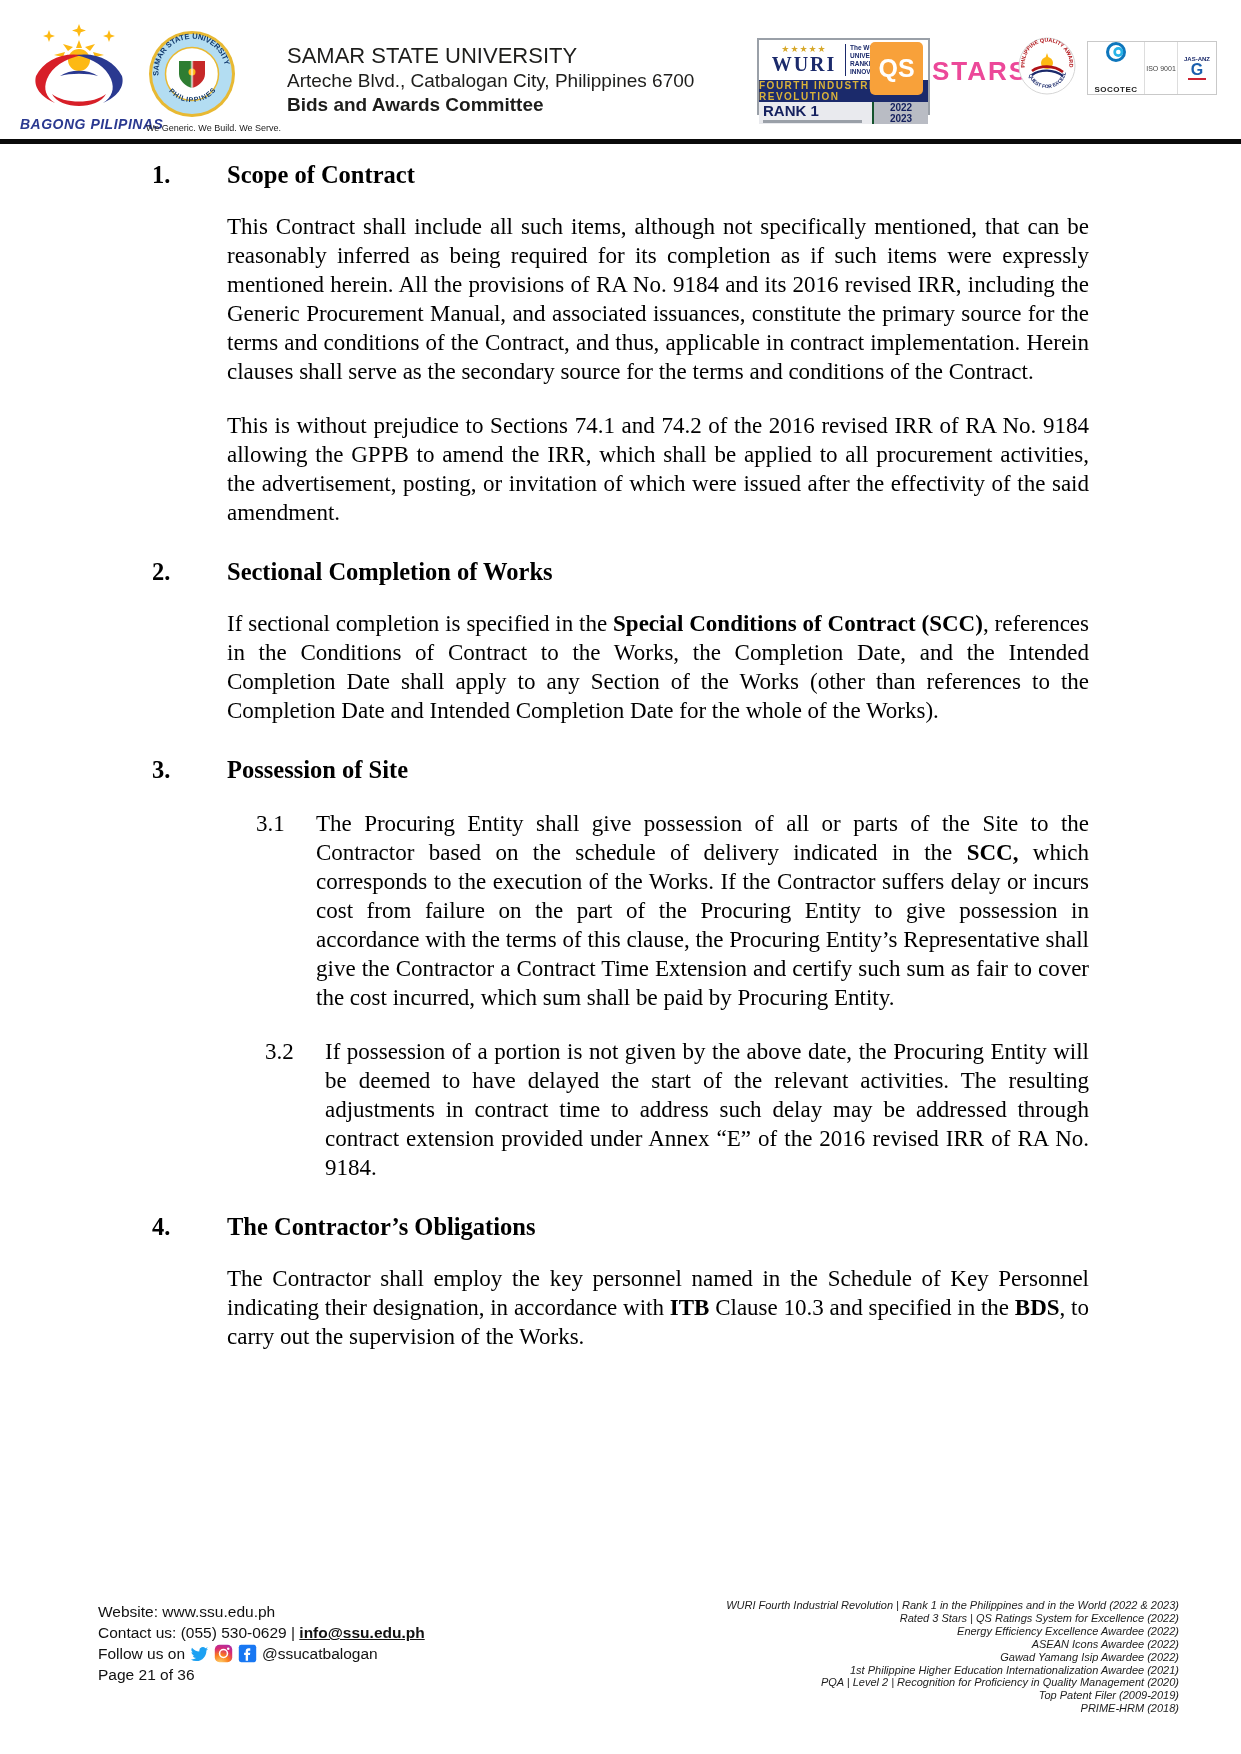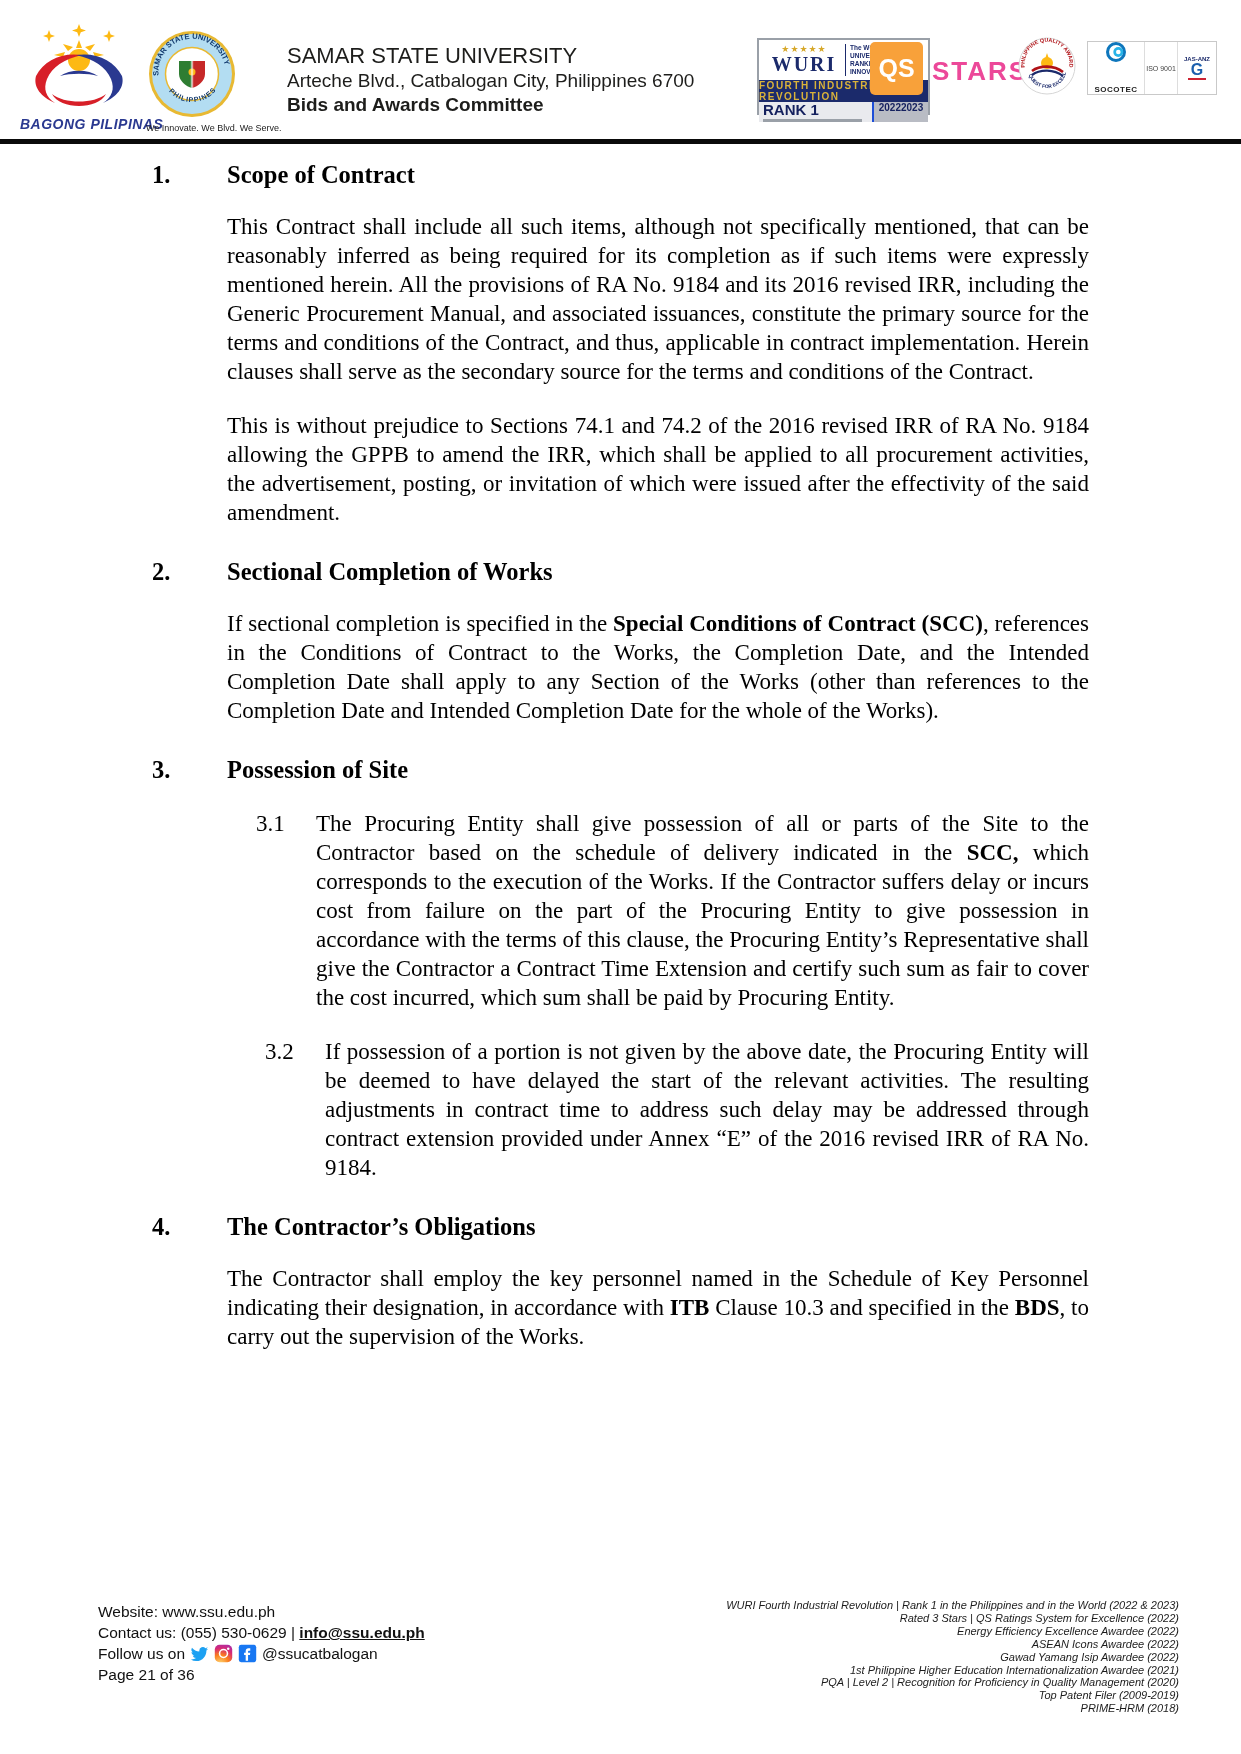--- a/index.html
+++ b/index.html
@@ -20,21 +20,21 @@
   .wuri-top{flex:0 0 36px;display:flex;align-items:center;padding:2px 4px;}
   .wuri-left{width:82px;text-align:center;}
   .wuri-stars{color:#d7a82a;font-size:9px;line-height:9px;letter-spacing:1px;}
   .wuri-name{font-family:"Liberation Serif",serif;font-weight:bold;font-size:20px;color:#1b2a6b;letter-spacing:2px;line-height:21px;}
   .wuri-tagline{flex:1;font-family:"Liberation Sans",sans-serif;font-size:6.5px;font-weight:bold;color:#1b2a6b;line-height:8px;border-left:1px solid #1b2a6b;padding-left:4px;text-align:left;}
   .wuri-bar{flex:0 0 13px;background:#1b2a6b;color:#d9b23a;font-family:"Liberation Sans",sans-serif;font-size:10px;font-weight:bold;letter-spacing:1.5px;display:flex;align-items:center;justify-content:center;}
   .wuri-bottom{flex:1;display:flex;background:#e9eaee;align-items:stretch;}
   .wuri-rankcol{flex:1;display:flex;flex-direction:column;justify-content:center;padding-left:4px;}
   .wuri-rank{font-family:"Liberation Sans",sans-serif;font-size:15px;font-weight:bold;color:#14205e;line-height:15px;}
   .wuri-ranknote{height:3px;background:#9aa0a8;margin:2px 10px 0 0;}
-  .wuri-years{width:54px;background:#b9bcc4;border-left:2px solid #1d4ed8;display:flex;justify-content:center;text-align:center;font-family:"Liberation Sans",sans-serif;font-size:10px;font-weight:bold;color:#14205e;line-height:11px;}
+  .wuri-years{width:54px;background:#b9bcc4;border-left:2px solid #14532d;display:flex;flex-direction:column;justify-content:center;text-align:center;font-family:"Liberation Sans",sans-serif;font-size:10px;font-weight:bold;color:#14205e;line-height:11px;align-items:center;}
 
   .qs-square{position:absolute;left:870px;top:42px;width:53px;height:53px;background:#f8a13a;border-radius:5px;display:flex;align-items:center;justify-content:center;}
   .qs-text{color:#fff;font-weight:bold;font-size:25px;font-family:"Liberation Sans",sans-serif;}
   .stars-label{position:absolute;left:932px;top:56px;font-size:26px;font-weight:bold;color:#ec4899;letter-spacing:2px;font-family:"Liberation Sans",sans-serif;}
   .pqa{position:absolute;left:1018px;top:37px;}
   .soc-box{position:absolute;left:1087px;top:41px;width:130px;height:54px;border:1px solid #c9c9c9;box-sizing:border-box;display:flex;background:#fff;}
   .soc-left{width:56px;display:flex;flex-direction:column;align-items:center;justify-content:center;}
   .soc-name{font-family:"Liberation Sans",sans-serif;font-size:8px;font-weight:bold;color:#222;letter-spacing:.5px;margin-top:23px;}
   .soc-mid{flex:1;border-left:1px solid #ddd;border-right:1px solid #ddd;display:flex;align-items:center;justify-content:center;font-family:"Liberation Sans",sans-serif;font-size:7px;color:#444;}
   .soc-right{width:38px;display:flex;flex-direction:column;align-items:center;justify-content:center;}
@@ -96,21 +96,21 @@
         </text>
         <path id="ssuArcBot" d="M 18 57 A 30 30 0 0 0 70 57" fill="none"></path>
         <text font-size="7" fill="#123a6d" font-weight="bold" letter-spacing="1" font-family="Liberation Sans, sans-serif">
           <textPath href="#ssuArcBot" startOffset="8%">PHILIPPINES</textPath>
         </text>
         <path d="M31 31 h13 v27 c-6 -1.5 -13 -7 -13 -14 Z" fill="#2e7d32"></path>
         <path d="M44 31 h13 v13 c0 7 -7 12.5 -13 14 Z" fill="#c62828"></path>
         <circle cx="44" cy="42" r="3.5" fill="#fdb913"></circle>
         <rect x="42.8" y="31" width="2.4" height="27" fill="#ffffff" opacity="0.6"></rect>
       </svg>
-      <div class="ssu-motto">We Innovate. We Blvd. We Serve.</div>
+      <div class="ssu-motto">We Generic. We Build. We Serve.</div>
     </div>
 
     <div class="univ">
       <div class="univ-name">SAMAR STATE UNIVERSITY</div>
       <div class="univ-addr">Arteche Blvd., Catbalogan City, Philippines 6700</div>
       <div class="univ-bac">Bids and Awards Committee</div>
     </div>
 
     <div class="wuri">
       <div class="wuri-top">

